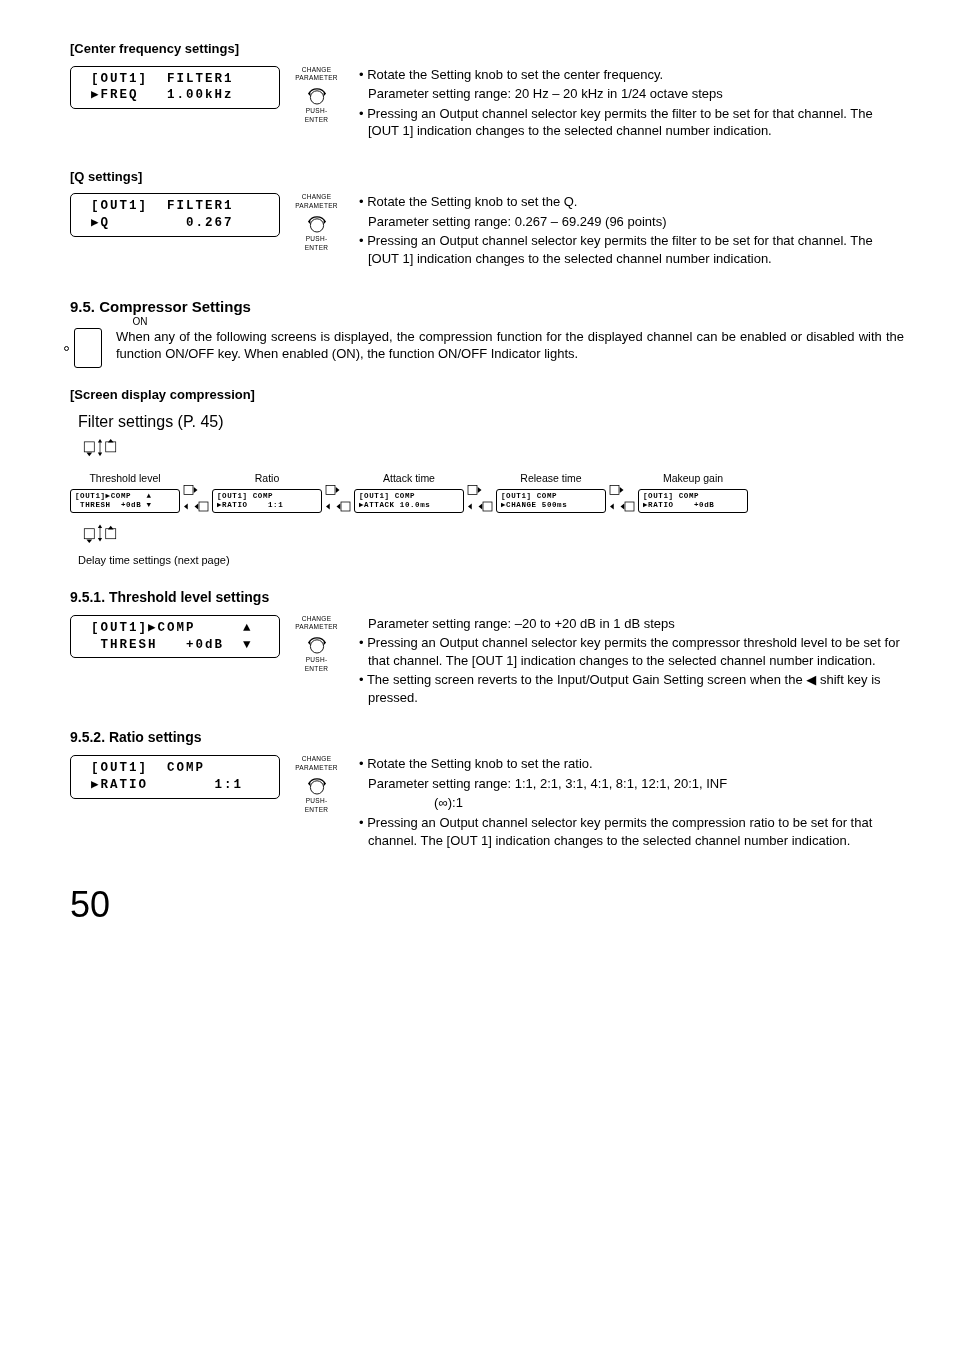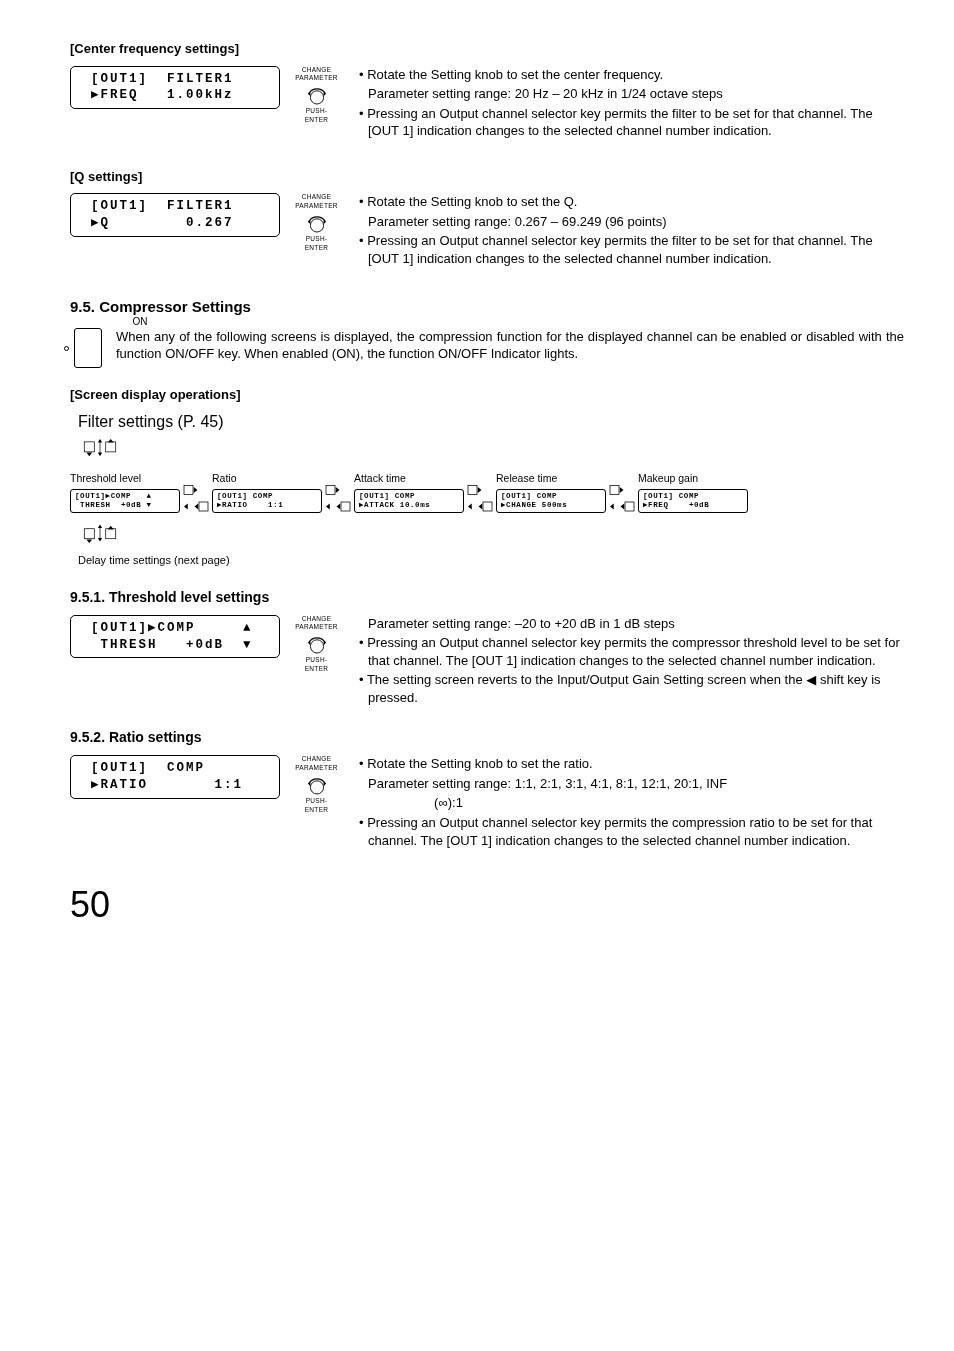--- a/index.html
+++ b/index.html
@@ -37,21 +37,21 @@
   .bullets p { margin: 0 0 2px 0; text-indent: -9px; padding-left: 9px; }
   h3.sec { font-size: 15px; font-weight: bold; margin: 28px 0 10px 0; }
   .onoff-row { display: flex; align-items: flex-start; }
   .onoff {
     width: 28px; height: 40px; border: 1.2px solid #000; border-radius: 3px;
     margin-right: 14px; flex-shrink: 0; position: relative;
   }
   .onoff-label { position: absolute; top: -13px; left: 50%; transform: translateX(-50%); font-size: 10px; margin-left: 45px; }
   .onoff-dot { position: absolute; left: -10px; top: 18px; width: 5px; height: 5px; border: 1px solid #000; border-radius: 50%; }
   .flow { display: flex; align-items: center; flex-wrap: nowrap; margin: 4px 0 6px 0; }
-  .flow-col { display: flex; flex-direction: column; align-items: flex-start; }
+  .flow-col { display: flex; flex-direction: column; align-items: center; }
   .flow-label { font-size: 10.5px; margin-bottom: 3px; white-space: nowrap; }
   .mini-lcd {
     border: 1px solid #000; border-radius: 3px;
     font-family: "Courier New", monospace; font-weight: bold;
     font-size: 7.5px; letter-spacing: 0.6px; padding: 2px 4px;
     line-height: 1.25; white-space: pre;
     width: 110px;
   }
   .arrows-block {
     width: 36px; height: 30px; display: flex; flex-direction: column;
@@ -116,21 +116,21 @@
 <h3 class="sec">9.5. Compressor Settings</h3>
 <div class="onoff-row">
   <div style="position:relative;margin-left:4px">
     <div class="onoff-label">ON</div>
     <div class="onoff"></div>
     <div class="onoff-dot"></div>
   </div>
   <div style="text-align:justify">When any of the following screens is displayed, the compression function for the displayed channel can be enabled or disabled with the function ON/OFF key. When enabled (ON), the function ON/OFF Indicator lights.</div>
 </div>
 
-<p class="section-sub" style="margin-top:18px">[Screen display operations]</p>
+<p class="section-sub" style="margin-top:18px">[Screen display compression]</p>
 
 <div style="margin-left:8px">
   <div class="flow-label" style="font-size:16px">Filter settings (P. 45)</div>
   <svg class="small-arrows" viewBox="0 0 70 28">
     <rect x="6" y="4" width="14" height="14" fill="none" stroke="#000"></rect>
       <polygon points="13,24 9,19 17,19"></polygon>
     <path d="M28 2 v20" stroke="#000"></path>
       <polygon points="28,0 25,5 31,5"></polygon>
       <polygon points="28,24 25,19 31,19"></polygon>
     <rect x="36" y="4" width="14" height="14" fill="none" stroke="#000"></rect>
@@ -183,21 +183,21 @@
   <svg class="arrows-block" viewBox="0 0 40 40" style="margin-top:14px">
     <rect x="4" y="2" width="12" height="12" fill="none" stroke="#000"></rect>
       <polygon points="22,8 17,4 17,12"></polygon>
     <rect x="24" y="24" width="12" height="12" fill="none" stroke="#000"></rect>
       <polygon points="18,30 23,26 23,34"></polygon>
       <polygon points="4,30 9,26 9,34"></polygon>
   </svg>
   <div class="flow-col">
     <div class="flow-label">Makeup gain</div>
     <div class="mini-lcd"><span>[OUT1] COMP</span>
-<span>▶FREQ    +0dB</span></div>
+<span>▶RATIO    +0dB</span></div>
   </div>
 </div>
 
 <div style="margin-left:8px">
   <svg class="small-arrows" viewBox="0 0 70 28">
     <rect x="6" y="8" width="14" height="14" fill="none" stroke="#000"></rect>
       <polygon points="13,28 9,23 17,23"></polygon>
     <path d="M28 4 v20" stroke="#000"></path>
       <polygon points="28,2 25,7 31,7"></polygon>
       <polygon points="28,26 25,21 31,21"></polygon>

